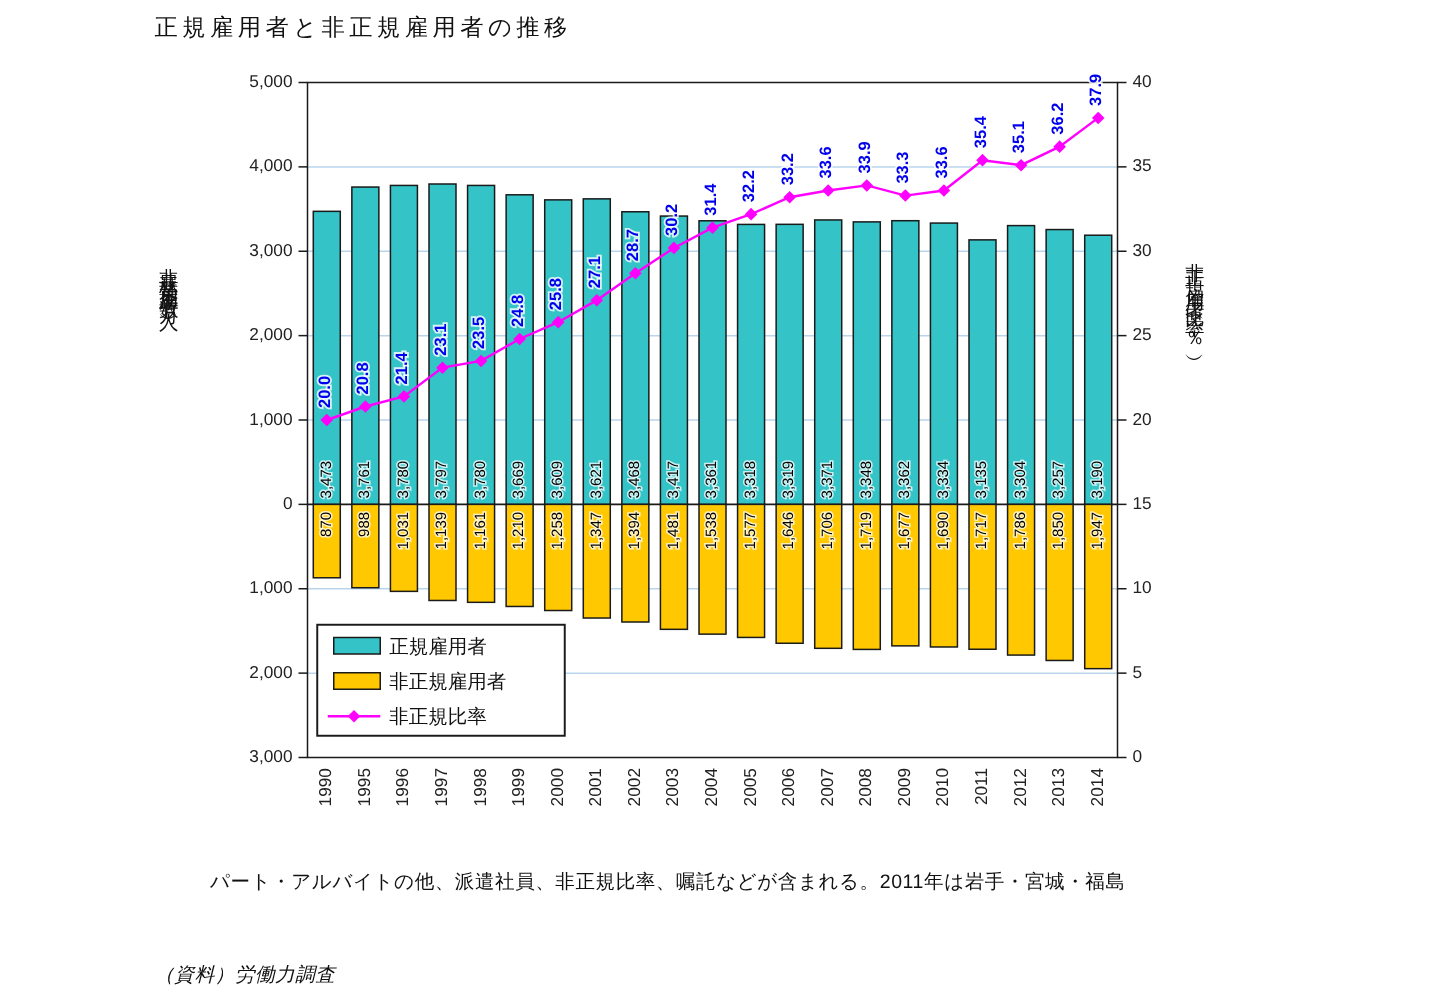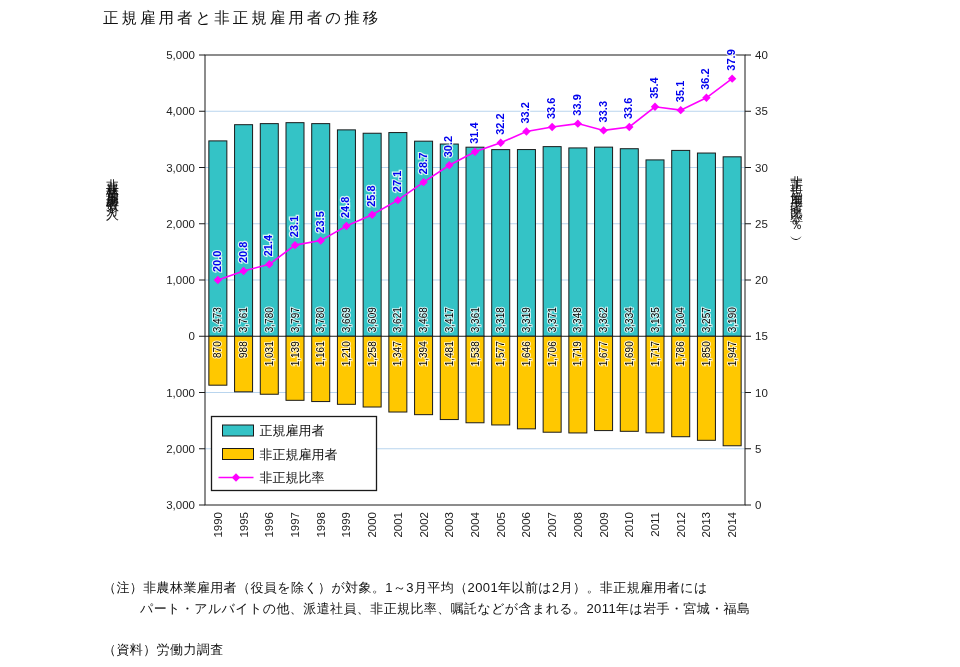--- a/index.html
+++ b/index.html
@@ -5,21 +5,21 @@
   html,body{margin:0;padding:0;background:#fff;}
   body{font-family:"Liberation Sans","DejaVu Sans",sans-serif;color:#000;}
   #stage{position:relative;width:960px;height:667px;background:#fff;overflow:hidden;}
   #chart-title{position:absolute;left:103px;top:8px;font-size:15.5px;letter-spacing:3px;color:#111;white-space:nowrap;}
   .vlabel{position:absolute;writing-mode:vertical-rl;font-size:13px;color:#111;display:flex;align-items:center;}
   #left-axis-title{left:103px;top:168px;height:260px;letter-spacing:3px;}
   #right-axis-title{left:787px;top:165px;height:262px;letter-spacing:5px;}
   #chart-svg{position:absolute;left:0;top:0;}
   #notes{position:absolute;left:103px;top:577px;font-size:13px;line-height:21px;color:#111;letter-spacing:0.4px;}
   #notes .indent{padding-left:37px;}
-  #source-line{position:absolute;left:103px;top:641px;font-size:13px;color:#111;letter-spacing:0.4px;}
+  #source-line{position:absolute;left:103px;top:641px;font-size:13px;color:#111;letter-spacing:0.4px;font-style:italic;}
   svg text{font-family:"Liberation Sans","DejaVu Sans",sans-serif;}
   .ticktext{font-size:11.5px;fill:#222;}
   .xlab{font-size:11.5px;fill:#222;}
   .barlab{font-size:10px;fill:#000;paint-order:stroke;stroke:rgba(255,255,255,0.75);stroke-width:2px;}
   .ratiolab{font-size:11px;font-weight:bold;fill:#0000EE;paint-order:stroke;stroke:rgba(255,255,255,0.8);stroke-width:2.4px;}
   .leglab{font-size:13px;fill:#111;}
 </style>
 </head>
 <body>
 
@@ -223,17 +223,16 @@
       <rect x="211.5" y="416.5" width="165" height="74" fill="#fff" stroke="#1a1a1a" stroke-width="1.3"></rect>
       <rect x="222.5" y="425" width="31" height="11" fill="#34C3C6" stroke="#1a1a1a" stroke-width="1"></rect>
       <text x="259.5" y="430.5" text-anchor="start" dominant-baseline="central" class="leglab">正規雇用者</text>
       <rect x="222.5" y="448.5" width="31" height="11" fill="#FFC800" stroke="#1a1a1a" stroke-width="1"></rect>
       <text x="259.5" y="454" text-anchor="start" dominant-baseline="central" class="leglab">非正規雇用者</text>
       <line x1="218.5" x2="253.5" y1="477.5" y2="477.5" stroke="#FF00FF" stroke-width="1.6"></line>
       <polygon points="236,473.3 240.2,477.5 236,481.7 231.8,477.5" fill="#FF00FF"></polygon>
       <text x="259.5" y="477.5" text-anchor="start" dominant-baseline="central" class="leglab">非正規比率</text>
     </svg>
   <div id="notes">
-    <div>（注）非農林業雇用者（役員を除く）が対象。1～3月平均（2001年以前は2月）。非正規雇用者には</div>
     <div class="indent">パート・アルバイトの他、派遣社員、非正規比率、嘱託などが含まれる。2011年は岩手・宮城・福島</div>
   </div>
   <div id="source-line">（資料）労働力調査</div>
 </div>
 
 </body></html>

